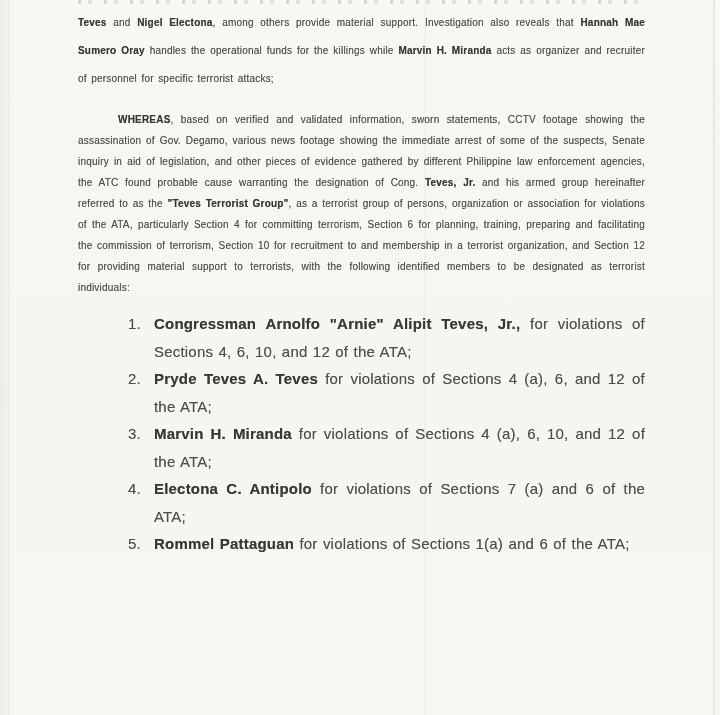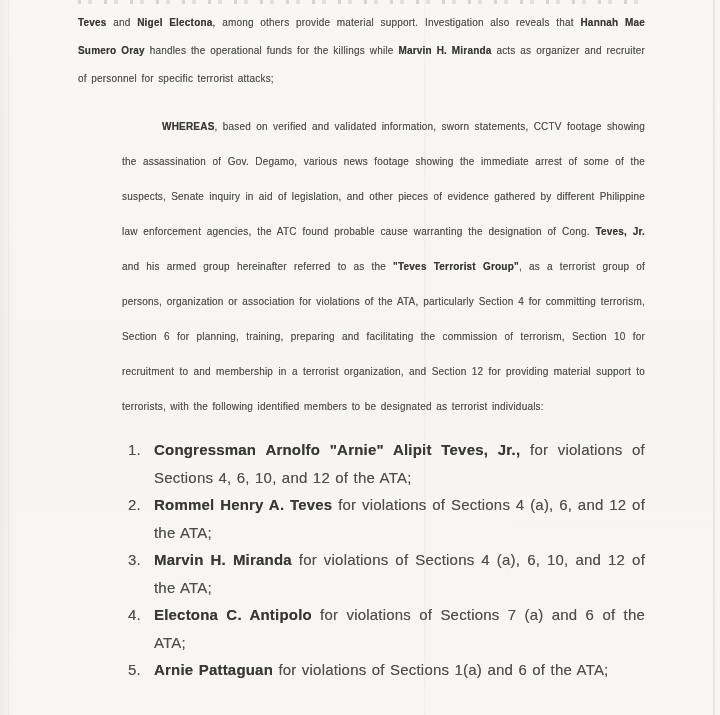--- a/index.html
+++ b/index.html
@@ -67,22 +67,21 @@
     color: #4e4e4e;
     text-shadow: 0 0 0.5px rgba(78,78,78,0.55);
     margin: 0;
   }
   .para.first {
     margin-top: 9px;
   }
   .para.indent {
     margin-top: 16px;
     text-indent: 40px;
-    line-height: 35px;
-    margin-left: 44px;
+    line-height: 21px;
   }
   .seg-bold {
     font-weight: 700;
     color: #383838;
     text-shadow: 0 0 0.5px rgba(56,56,56,0.6);
   }
   .num-list {
     margin: 12px 0 0 50px;
     padding: 0;
     list-style: none;
@@ -120,29 +119,29 @@
         <p class="para first"><span class="seg-bold">Teves</span><span> and </span><span class="seg-bold">Nigel Electona</span><span>, among others provide material support. Investigation also reveals that </span><span class="seg-bold">Hannah Mae Sumero Oray</span><span> handles the operational funds for the killings while </span><span class="seg-bold">Marvin H. Miranda</span><span> acts as organizer and recruiter of personnel for specific terrorist attacks;</span></p>
         <p class="para indent"><span class="seg-bold">WHEREAS</span><span>, based on verified and validated information, sworn statements, CCTV footage showing the assassination of Gov. Degamo, various news footage showing the immediate arrest of some of the suspects, Senate inquiry in aid of legislation, and other pieces of evidence gathered by different Philippine law enforcement agencies, the ATC found probable cause warranting the designation of Cong. </span><span class="seg-bold">Teves, Jr.</span><span> and his armed group hereinafter referred to as the </span><span class="seg-bold">"Teves Terrorist Group"</span><span>, as a terrorist group of persons, organization or association for violations of the ATA, particularly Section 4 for committing terrorism, Section 6 for planning, training, preparing and facilitating the commission of terrorism, Section 10 for recruitment to and membership in a terrorist organization, and Section 12 for providing material support to terrorists, with the following identified members to be designated as terrorist individuals:</span></p>
       </div>
     <ol id="list" class="num-list">
         <li class="list-row">
           <span class="list-num">1.</span>
           <div class="list-text"><span class="seg-bold">Congressman Arnolfo "Arnie" Alipit Teves, Jr.,</span><span> for violations of Sections 4, 6, 10, and 12 of the ATA;</span></div>
         </li>
         <li class="list-row">
           <span class="list-num">2.</span>
-          <div class="list-text"><span class="seg-bold">Rommel Henry A. Teves</span><span> for violations of Sections 4 (a), 6, and 12 of the ATA;</span></div>
+          <div class="list-text"><span class="seg-bold">Pryde Teves A. Teves</span><span> for violations of Sections 4 (a), 6, and 12 of the ATA;</span></div>
         </li>
         <li class="list-row">
           <span class="list-num">3.</span>
           <div class="list-text"><span class="seg-bold">Marvin H. Miranda</span><span> for violations of Sections 4 (a), 6, 10, and 12 of the ATA;</span></div>
         </li>
         <li class="list-row">
           <span class="list-num">4.</span>
           <div class="list-text"><span class="seg-bold">Electona C. Antipolo</span><span> for violations of Sections 7 (a) and 6 of the ATA;</span></div>
         </li>
         <li class="list-row">
           <span class="list-num">5.</span>
-          <div class="list-text"><span class="seg-bold">Arnie Pattaguan</span><span> for violations of Sections 1(a) and 6 of the ATA;</span></div>
+          <div class="list-text"><span class="seg-bold">Rommel Pattaguan</span><span> for violations of Sections 1(a) and 6 of the ATA;</span></div>
         </li>
       </ol>
   </div>
 </div>
 
 </body></html>

